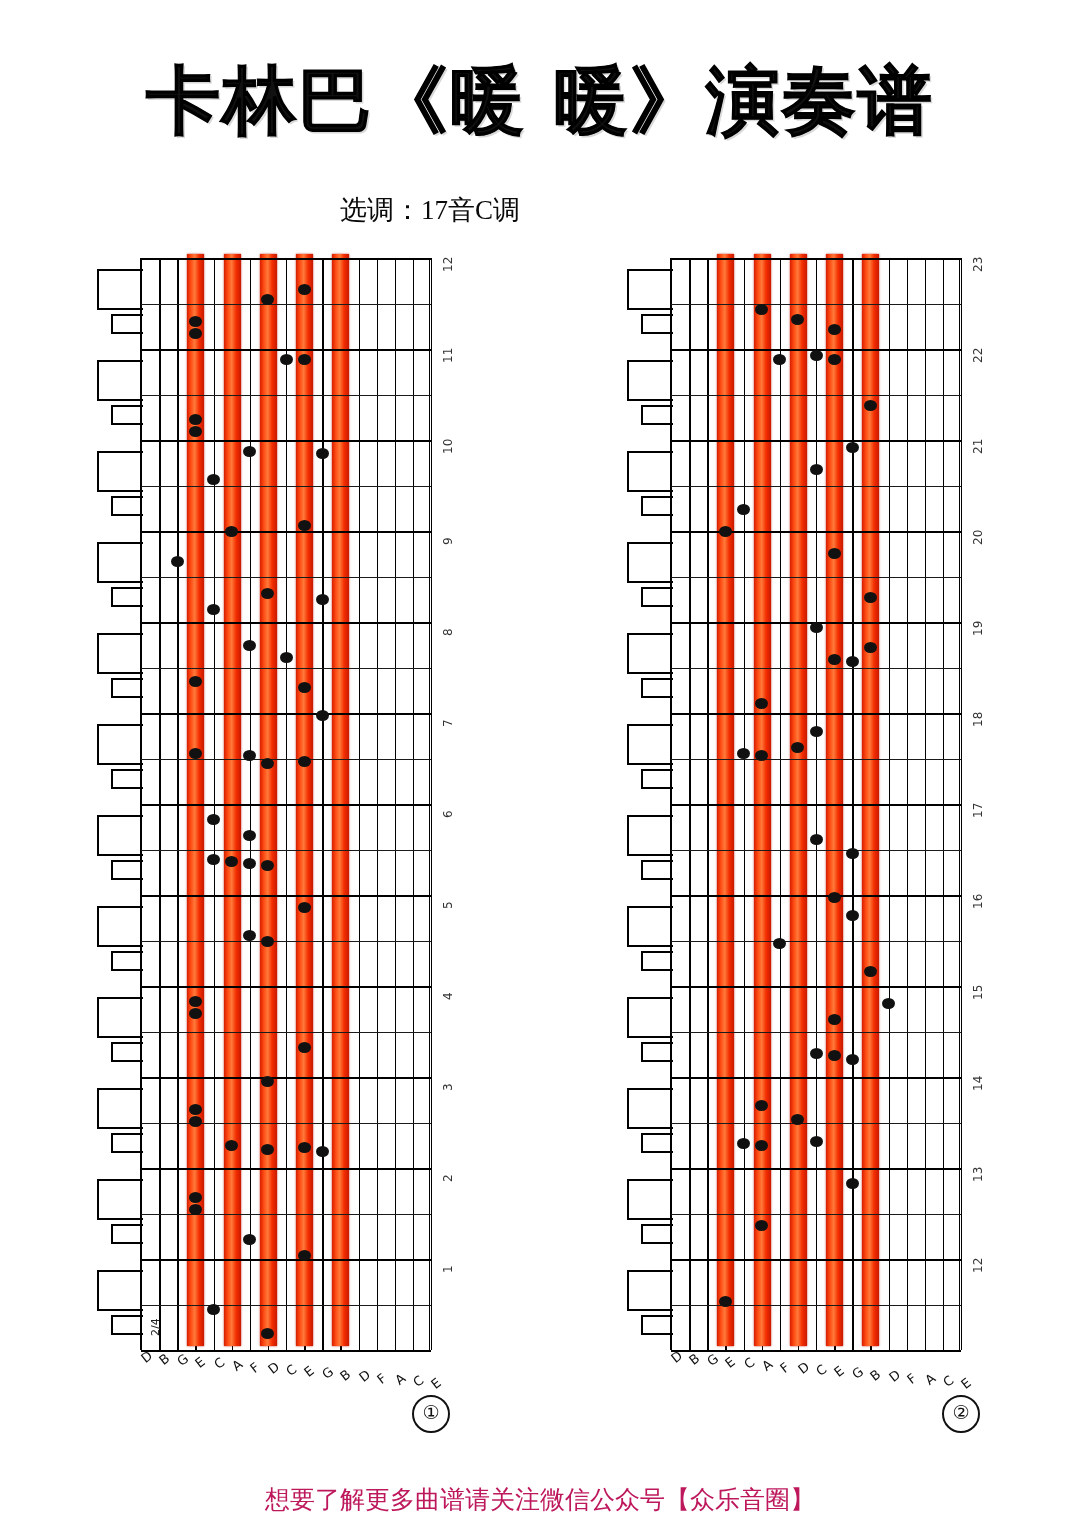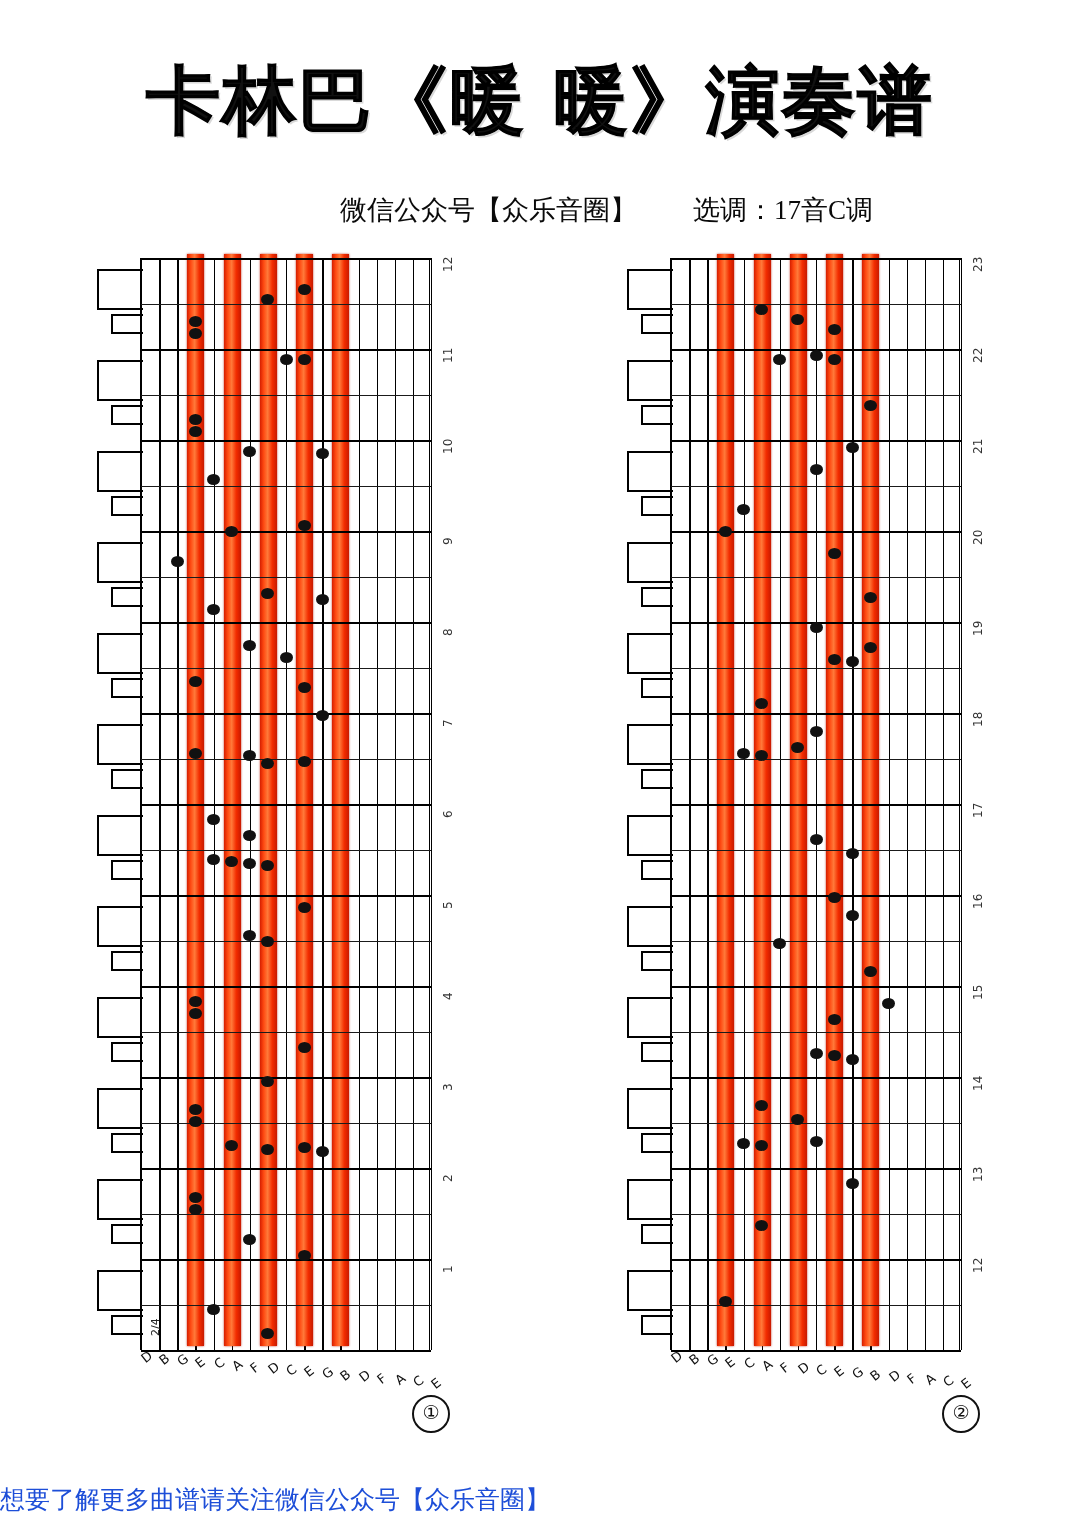--- a/index.html
+++ b/index.html
@@ -43,23 +43,23 @@
     color: #0a0a0a;
     white-space: nowrap;
   }
   .subtitle-row .wechat { margin-right: 56px; }
 
   .footer {
     position: absolute;
     top: 1483px;
     left: 0;
     width: 1080px;
-    text-align: left;
+    text-align: center;
     font-size: 25px;
-    color: #1d4ed8;
+    color: #be185d;
     white-space: nowrap;
   }
 
   
   .panel {
     position: absolute;
     top: 258px;
     width: 360px;
     height: 1100px;
   }
@@ -176,21 +176,20 @@
     transform: rotate(-90deg);
     transform-origin: left top;
   }
 </style>
 </head>
 <body>
 
 <div class="title">卡林巴《暖 暖》演奏谱</div>
 
 <div class="subtitle-row">
-  <span class="wechat">微信公众号【众乐音圈】</span>
   <span>选调：17音C调</span>
 </div>
 
 <div class="panel" id="panel-1">
   <div class="grid" id="grid1">
       <div class="vline" style="left: 0px;"></div>
       <div class="vline" style="left: 18.125px;"></div>
       <div class="vline" style="left: 36.25px;"></div>
       <div class="vline" style="left: 54.375px;"></div>
       <div class="vline" style="left: 72.5px;"></div>

